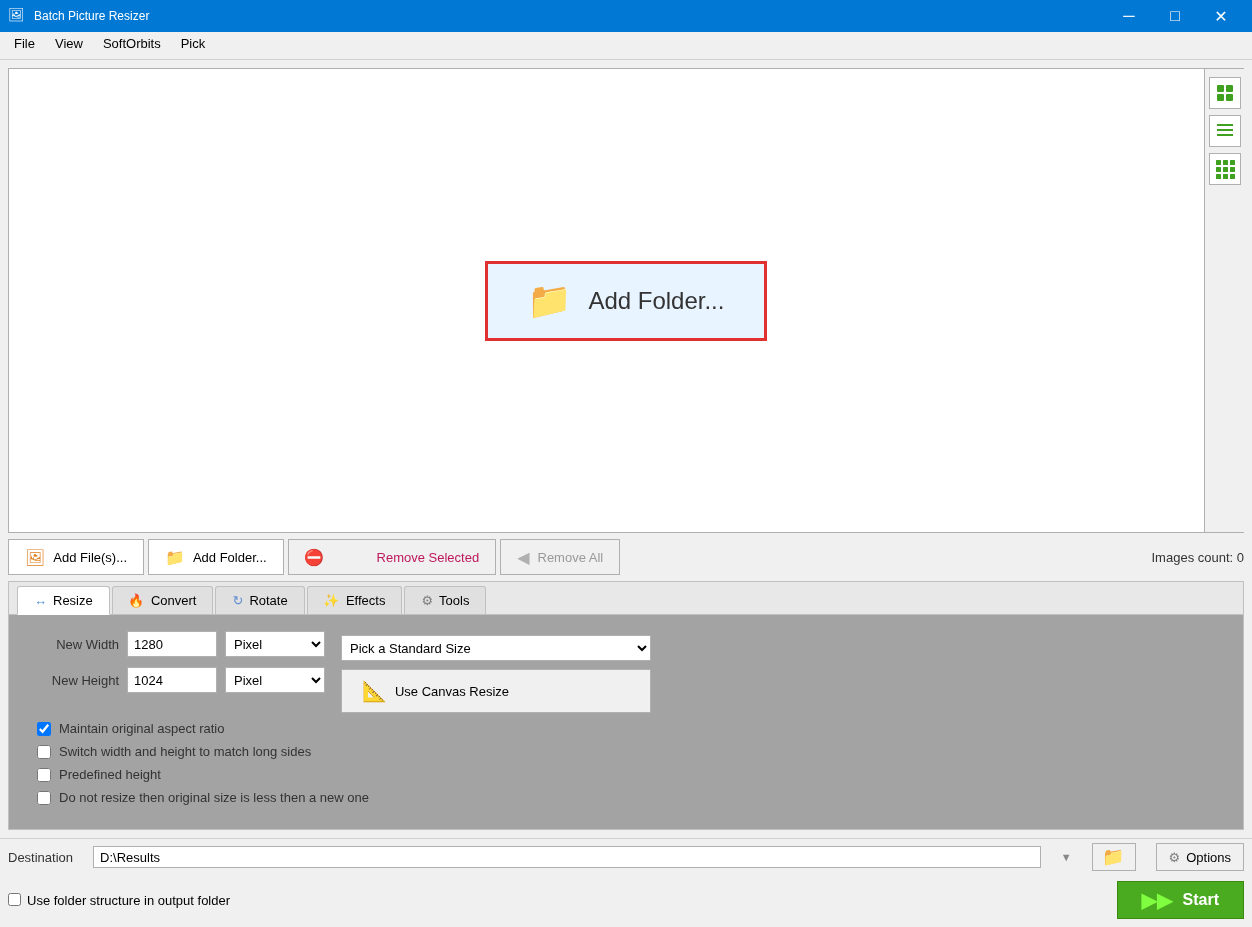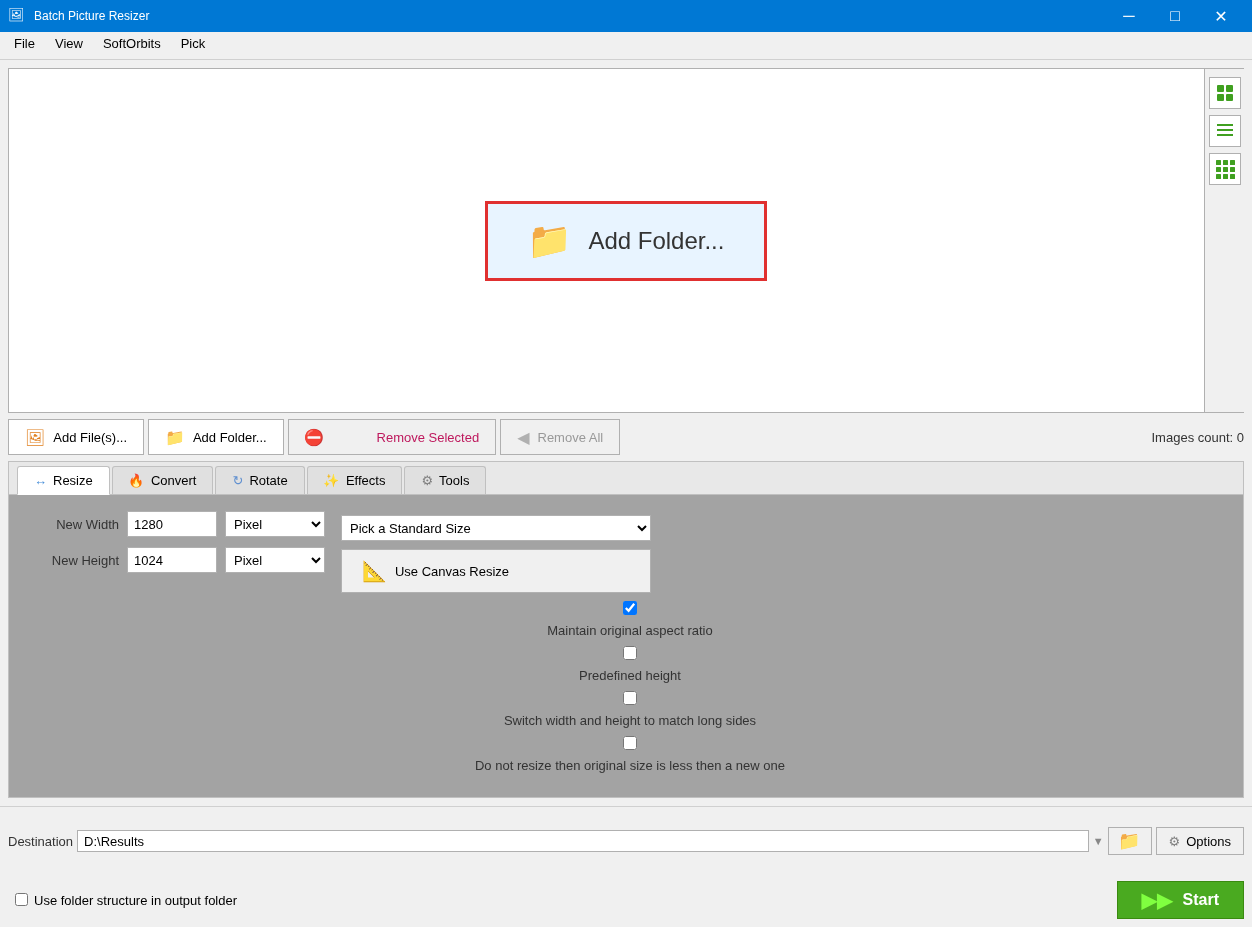--- a/index.html
+++ b/index.html
@@ -240,21 +240,20 @@
       font-size: 13px;
       background: white;
       cursor: pointer;
     }
     .checkbox-row {
       display: flex;
       align-items: center;
       gap: 8px;
       margin-bottom: 8px;
       padding-left: 8px;
-      flex-direction: column;
     }
     .checkbox-row input[type="checkbox"] {
       width: 14px;
       height: 14px;
       cursor: pointer;
     }
     .checkbox-row label {
       font-size: 13px;
       color: #333;
       cursor: pointer;
@@ -268,22 +267,22 @@
       background: #f0f0f0;
       cursor: pointer;
       font-size: 13px;
       height: 44px;
     }
 
     
     .bottom-bar {
       display: flex;
       align-items: center;
-      padding: 20px 8px;
-      gap: 4px;
+      padding: 4px 8px;
+      gap: 20px;
       background: #f0f0f0;
       border-top: 1px solid #d0d0d0;
       flex-shrink: 0;
     }
     .destination-label {
       font-size: 13px;
       color: #333;
       white-space: nowrap;
     }
     .destination-input {
@@ -322,21 +321,20 @@
       display: flex;
       align-items: center;
       padding: 6px 8px 8px;
       background: #f0f0f0;
       flex-shrink: 0;
     }
     .use-folder-checkbox {
       display: flex;
       align-items: flex-start;
       gap: 6px;
-      margin-left: 7px;
     }
     .start-btn {
       margin-left: auto;
       height: 38px;
       padding: 0 24px;
       background: #4aaa20;
       border: 1px solid #3a8a10;
       color: white;
       cursor: pointer;
       display: flex;
@@ -492,26 +490,26 @@
             <span>Use Canvas Resize</span>
           </button>
         </div>
       </div>
 
       <div class="checkbox-row">
         <input type="checkbox" id="cb1" checked="" style="">
         <label for="cb1">Maintain original aspect ratio</label>
       </div>
       <div class="checkbox-row">
+        <input type="checkbox" id="cb3" style="">
+        <label for="cb3">Switch width and height to match long sides</label>
+      </div>
+      <div class="checkbox-row">
         <input type="checkbox" id="cb2" style="">
         <label for="cb2">Predefined height</label>
-      </div>
-      <div class="checkbox-row">
-        <input type="checkbox" id="cb3" style="">
-        <label for="cb3">Switch width and height to match long sides</label>
       </div>
       <div class="checkbox-row">
         <input type="checkbox" id="cb5" style="">
         <label for="cb5">Do not resize then original size is less then a new one</label>
       </div>
     </div>
   </div>
 
 </div>
 

